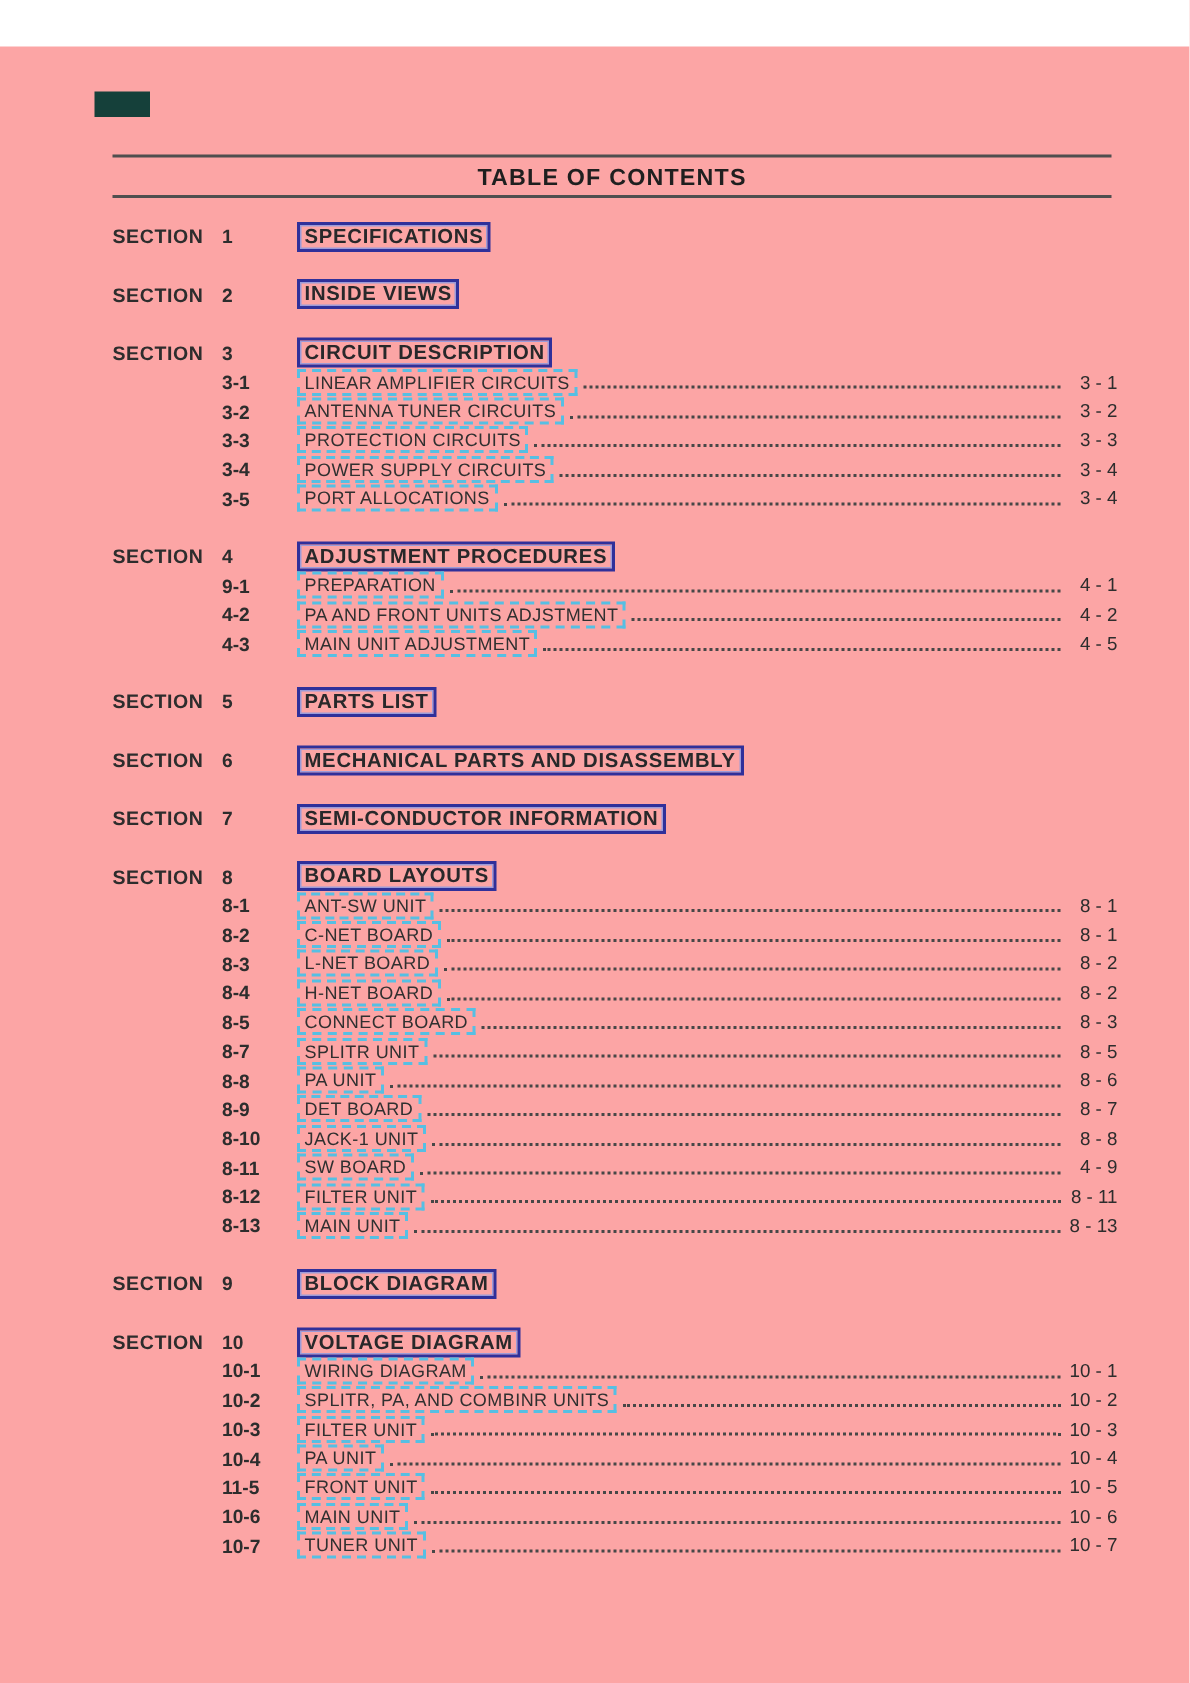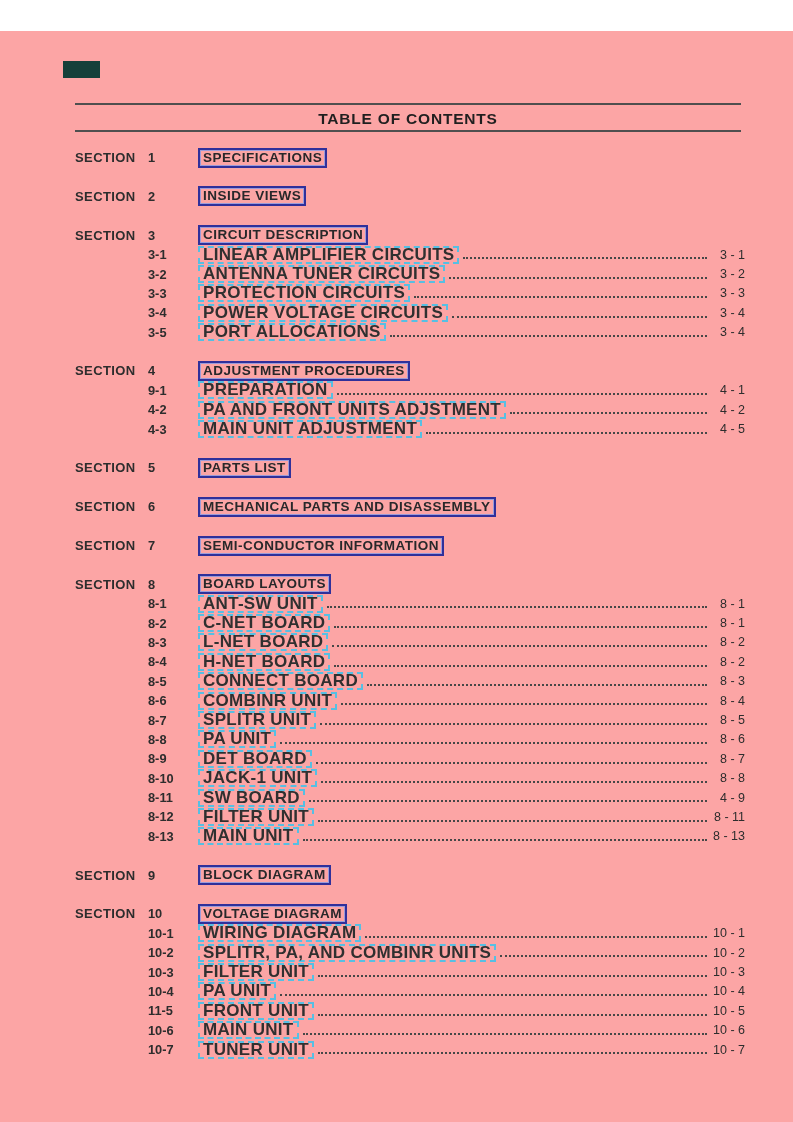--- a/index.html
+++ b/index.html
@@ -21,21 +21,21 @@
   .col-label { width:73px; font-size:13px; font-weight:bold; color:#2d2d2d; letter-spacing:0.4px; flex:0 0 auto; }
   .col-num { width:50px; font-size:12.8px; font-weight:bold; color:#2d2d2d; flex:0 0 auto; }
   .item-indent { width:73px; flex:0 0 auto; }
   .heading-box {
     display:inline-block; border:2px solid #30309a; box-shadow: inset 0 0 0 1px #9b9bd9;
     padding:0 3px; font-size:13.5px; font-weight:bold; color:#28282a;
     letter-spacing:0.5px; white-space:nowrap; line-height:16px;
   }
   .item-box {
     display:inline-block; border:2px dashed #56bfe3; padding:0 3px;
-    font-size:17px; font-weight:bold; color:#303030; letter-spacing:0.3px;
+    font-size:12px; font-weight:normal; color:#303030; letter-spacing:0.3px;
     white-space:nowrap; line-height:14px; flex:0 0 auto;
   }
   .leader {
     flex:1 1 auto; min-width:16px; border-bottom:2px dotted #474747;
     align-self:flex-end; margin:0 4px 5px 4px; height:0;
   }
   .col-page {
     flex:0 0 auto; min-width:34px; text-align:right; font-size:12.5px;
     font-weight:normal; color:#2d2d2d; white-space:nowrap;
   }
@@ -99,21 +99,21 @@
     <span class="item-indent"></span>
     <span class="col-num">3-3</span>
     <span class="item-box">PROTECTION CIRCUITS</span>
     <span class="leader"></span>
     <span class="col-page">3 - 3</span>
   </div>
 
   <div class="row item-row">
     <span class="item-indent"></span>
     <span class="col-num">3-4</span>
-    <span class="item-box">POWER VOLTAGE CIRCUITS</span>
+    <span class="item-box">POWER SUPPLY CIRCUITS</span>
     <span class="leader"></span>
     <span class="col-page">3 - 4</span>
   </div>
 
   <div class="row item-row">
     <span class="item-indent"></span>
     <span class="col-num">3-5</span>
     <span class="item-box">PORT ALLOCATIONS</span>
     <span class="leader"></span>
     <span class="col-page">3 - 4</span>
@@ -221,27 +221,20 @@
   </div>
 
   <div class="row item-row">
     <span class="item-indent"></span>
     <span class="col-num">8-5</span>
     <span class="item-box">CONNECT BOARD</span>
     <span class="leader"></span>
     <span class="col-page">8 - 3</span>
   </div>
 
-  <div class="row item-row">
-    <span class="item-indent"></span>
-    <span class="col-num">8-6</span>
-    <span class="item-box">COMBINR UNIT</span>
-    <span class="leader"></span>
-    <span class="col-page">8 - 4</span>
-  </div>
 
   <div class="row item-row">
     <span class="item-indent"></span>
     <span class="col-num">8-7</span>
     <span class="item-box">SPLITR UNIT</span>
     <span class="leader"></span>
     <span class="col-page">8 - 5</span>
   </div>
 
   <div class="row item-row">

